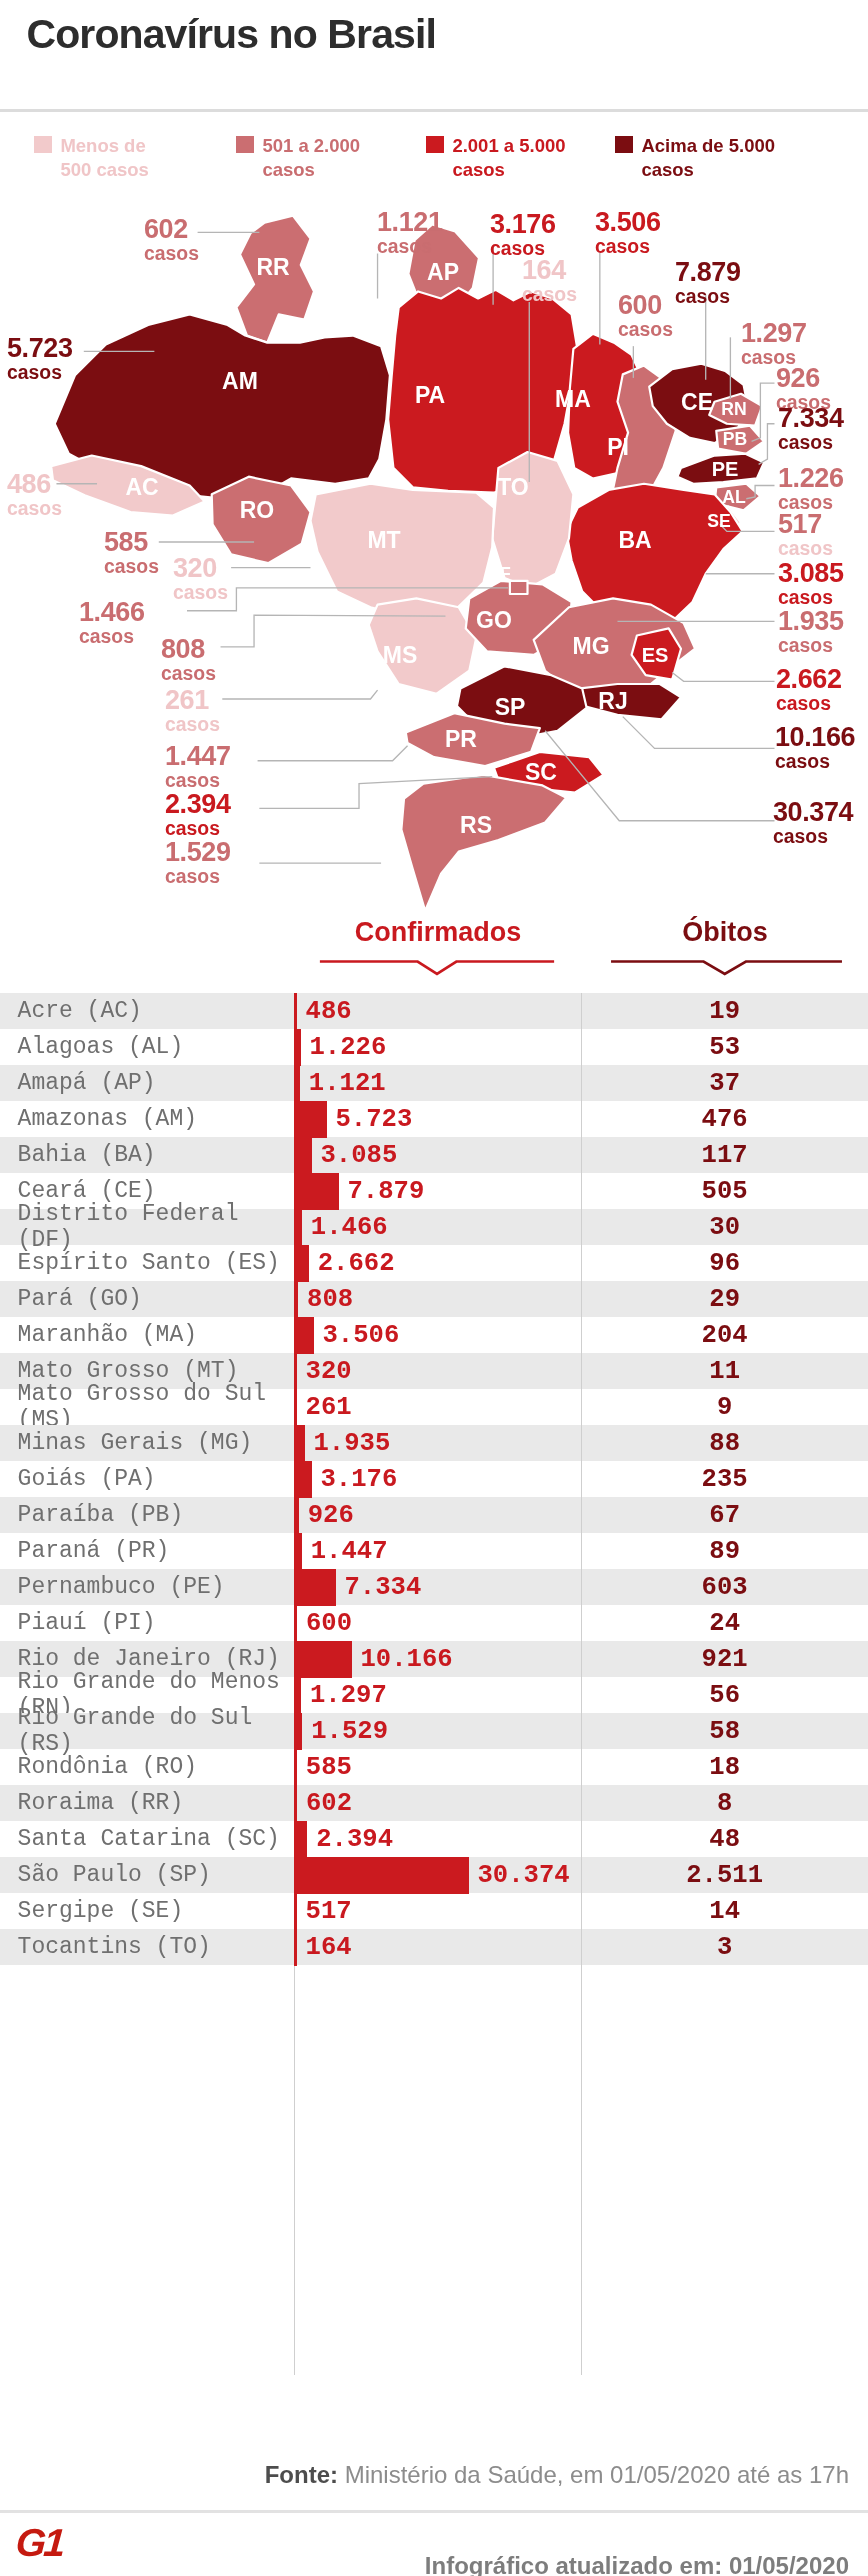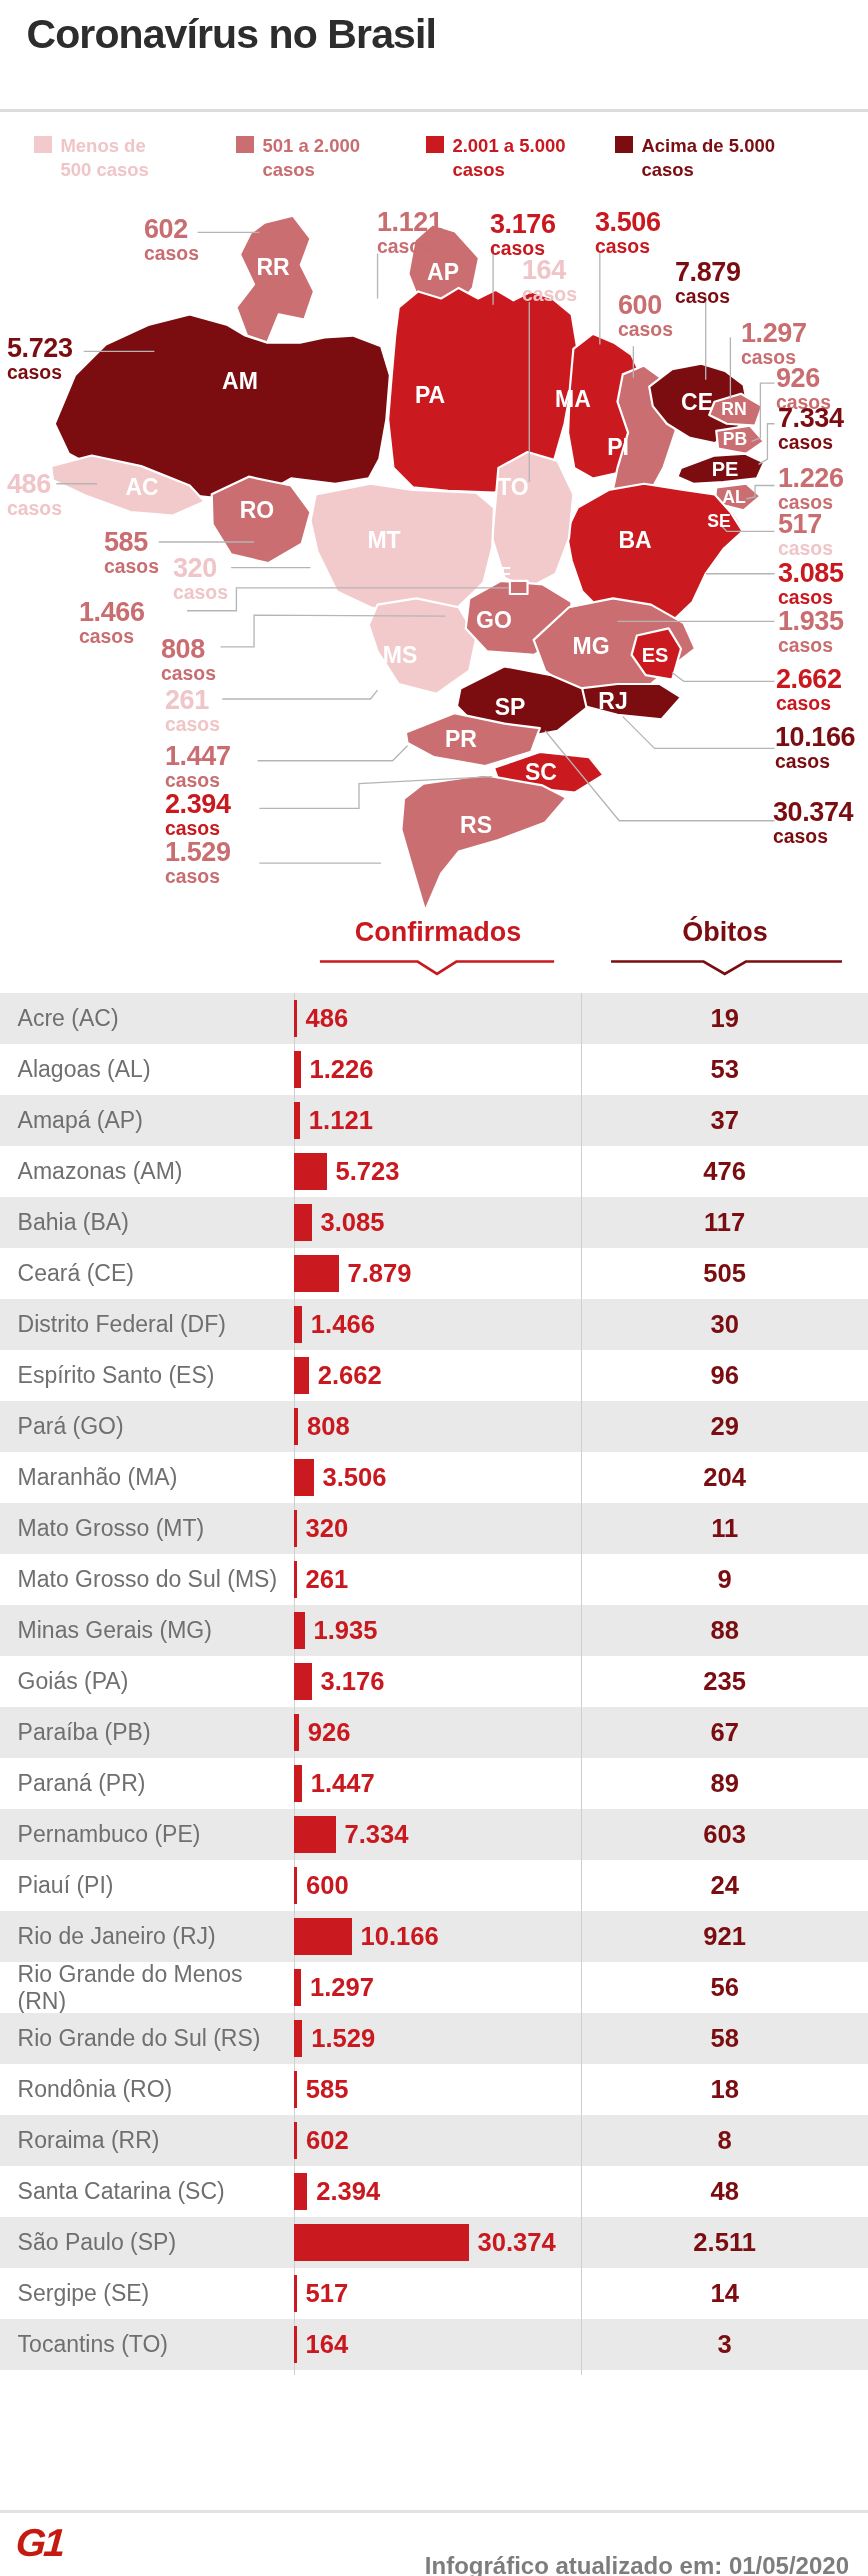--- a/index.html
+++ b/index.html
@@ -29,21 +29,21 @@
   .sl-sm{font-size:17.6px;} .sl-md{font-size:20px;}
   .callout{position:absolute;white-space:nowrap;}
   .cnum{font-size:27px;font-weight:800;line-height:28px;letter-spacing:-0.4px;}
   .unit{font-size:19.4px;font-weight:600;line-height:21px;}
   
   .thead{top:917px;width:288px;text-align:center;font-size:27px;font-weight:700;}
   .thead.conf{left:294px;color:#c9191f;}
   .thead.obit{left:581px;color:#7b0d11;}
   
   #table{left:0;top:993px;width:868px;}
-  .trow{position:relative;width:868px;height:51px;display:flex;align-items:center;}
+  .trow{position:relative;width:868px;height:36px;display:flex;align-items:center;font-family:Liberation Mono, monospace;}
   .trow.odd{background:#e9e9e9;}
   .cell-name{width:294px;padding-left:17.6px;box-sizing:border-box;font-size:23px;color:#6f6f6f;}
   .cell-conf{width:288px;display:flex;align-items:center;height:100%;}
   .bar{background:#cb1a1f;height:37px;flex:0 0 auto;position:relative;z-index:3;}
   .confnum{margin-left:8.8px;font-size:25.6px;font-weight:700;color:#c9191f;position:relative;z-index:3;}
   .cell-deaths{width:287px;text-align:center;font-size:25.6px;font-weight:700;color:#7b0d11;}
   .vline{position:absolute;width:0.9px;background:#cfcfcf;z-index:2;}
   .total-row{left:0;top:2375px;width:868px;height:56px;background:#c9191f;display:flex;align-items:center;}
   .total-label{width:294px;padding-left:17.6px;box-sizing:border-box;font-size:27px;font-weight:700;color:#fff;}
   .total-conf{width:288px;text-align:center;font-size:27px;font-weight:700;color:#fff;}
@@ -510,18 +510,19 @@
         <div class="cell-name">Tocantins (TO)</div>
         <div class="cell-conf">
           <span class="bar" style="width: 3.1px;"></span>
           <span class="confnum">164</span>
         </div>
         <div class="cell-deaths">3</div>
       </div>
   </div>
 
 
+  <div class="abs source"><b>Fonte:</b><span> Ministério da Saúde, em 01/05/2020 até as 17h</span></div>
   <div class="abs divider2"></div>
   <div class="abs logo">G1</div>
   <div class="abs updated">Infográfico atualizado em: 01/05/2020</div>
 
 </div>
 
 
 </body></html>

